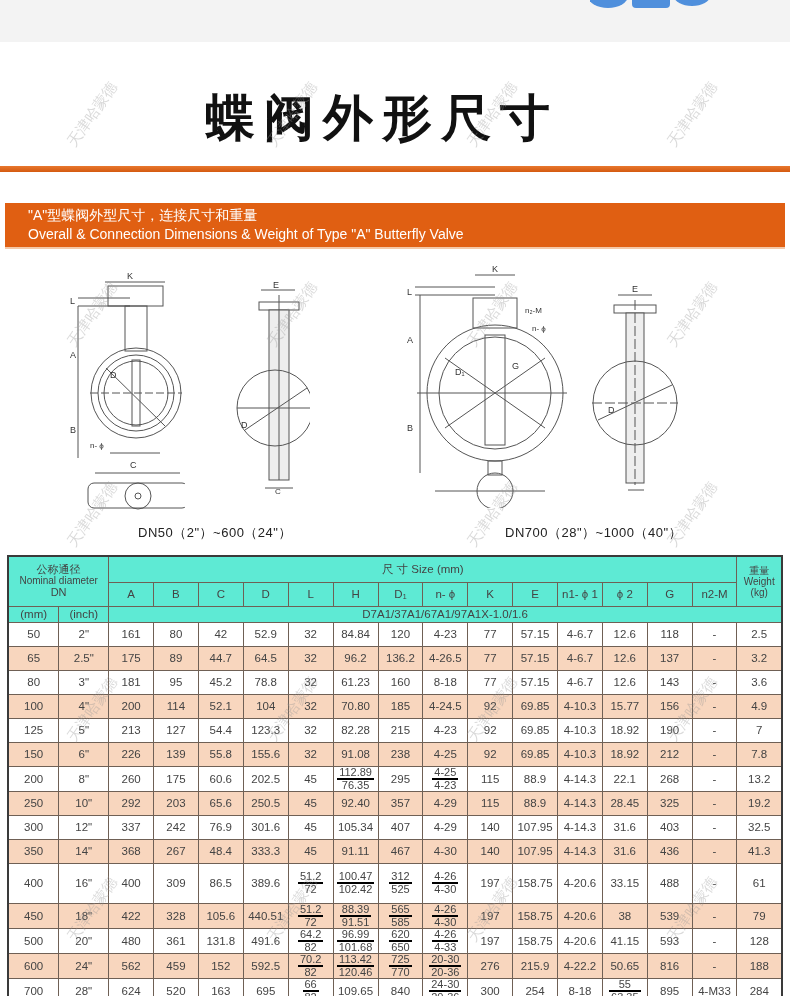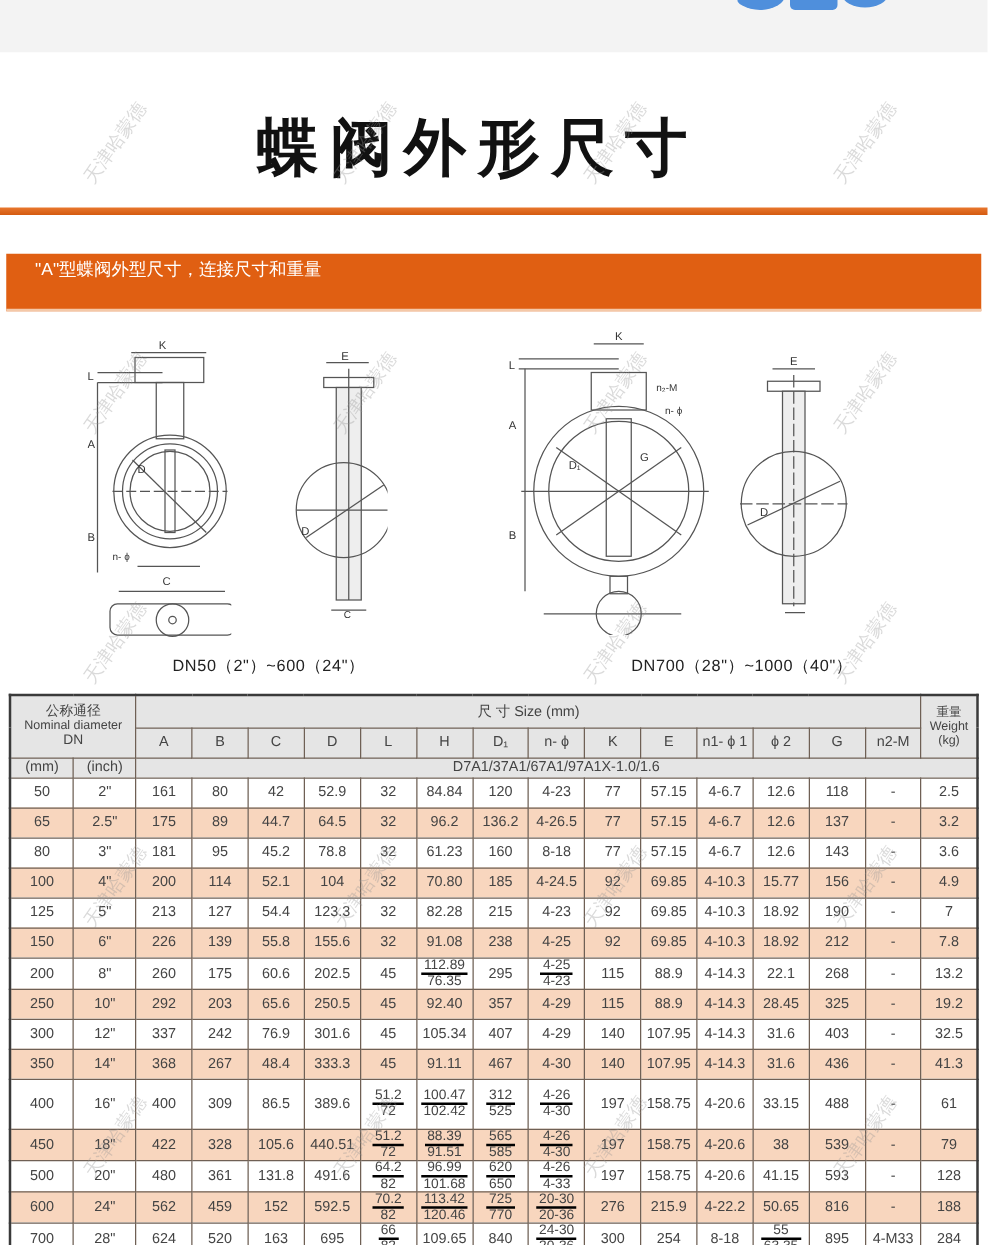--- a/index.html
+++ b/index.html
@@ -12,21 +12,21 @@
   .banner { position: absolute; left: 5px; top: 203px; width: 780px; height: 46px; background: #e05f12; color: #fff; padding: 3px 0 0 23px; border-bottom: 2px solid #f4c8a8; }
   .banner .cn { font-size: 14px; line-height: 19px; }
   .banner .en { font-size: 14px; line-height: 19px; }
   .diagram { position: absolute; }
   .caption { position: absolute; font-size: 13px; color: #222; letter-spacing: 0.5px; }
   .watermark { position: absolute; color: rgba(150,150,150,0.35); font-size: 15px; transform: rotate(-55deg); pointer-events: none; white-space: nowrap; z-index: 10; }
 
   table.spec { position: absolute; left: 7px; top: 555px; width: 776px; border-collapse: collapse; font-size: 11.5px; color: #444; }
   table.spec td, table.spec th { border: 1px solid #6f6055; text-align: center; font-weight: normal; padding: 0; }
   table.spec { border: 2px solid #3a3a3a; }
-  table.spec th { background: #e5e5e5; text-align: center; }
+  table.spec th { background: #5eead4; text-align: center; }
   table.spec tr.odd td { background: #ffffff; }
   table.spec tr.even td { background: #f8d6be; }
   .hdr-small { font-size: 10px; line-height: 11px; }
   .frac { display: inline-block; line-height: 11px; font-size: 11px; }
   .frac .num { display: block; border-bottom: 2px solid #000000; padding: 0 2px; }
   .frac .den { display: block; padding: 0 2px; }
 </style>
 </head>
 <body>
 
@@ -38,20 +38,21 @@
     <text x="52" y="12" font-size="7" fill="#a9c8f0" font-family="Liberation Sans, sans-serif">100</text>
   </svg>
 </div>
 
 <div class="title-area"></div>
 <div class="main-title">蝶阀外形尺寸</div>
 <div class="orange-rule"></div>
 
 <div class="banner">
   <div class="cn">"A"型蝶阀外型尺寸，连接尺寸和重量</div>
+  <div class="en">Overall &amp; Connection Dimensions &amp; Weight of  Type "A" Butterfly Valve</div>
 </div>
 
 <svg class="diagram" style="left:70px;top:268px;width:115px;height:250px;" viewBox="0 0 115 250" fill="none" stroke="#555" stroke-width="1">
   <line x1="35" y1="14" x2="95" y2="14"></line>
     <text x="57" y="11" font-size="9" fill="#333" stroke="none">K</text>
   <line x1="8" y1="30" x2="60" y2="30"></line>
     <line x1="8" y1="38" x2="60" y2="38"></line>
     <text x="0" y="36" font-size="9" fill="#333" stroke="none">L</text>
   <line x1="8" y1="38" x2="8" y2="190"></line>
   <text x="0" y="90" font-size="9" fill="#333" stroke="none">A</text>

